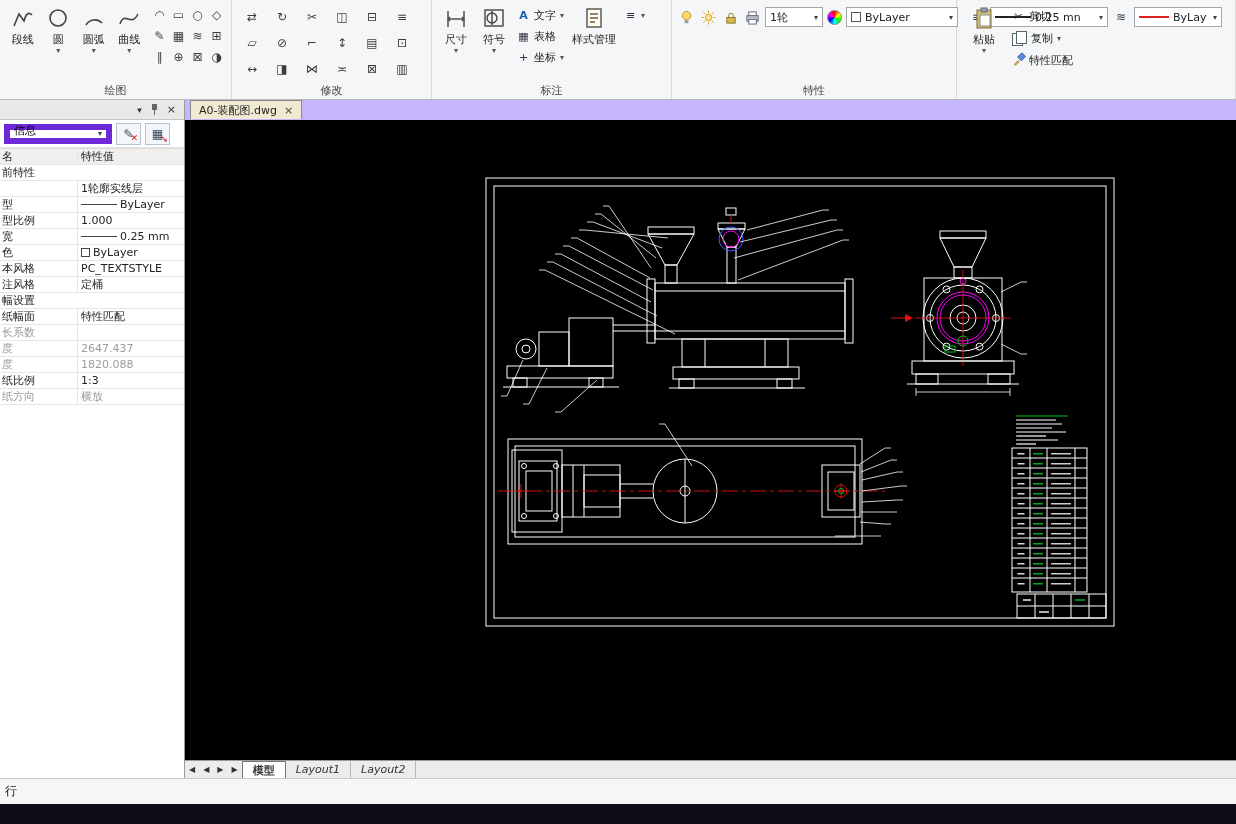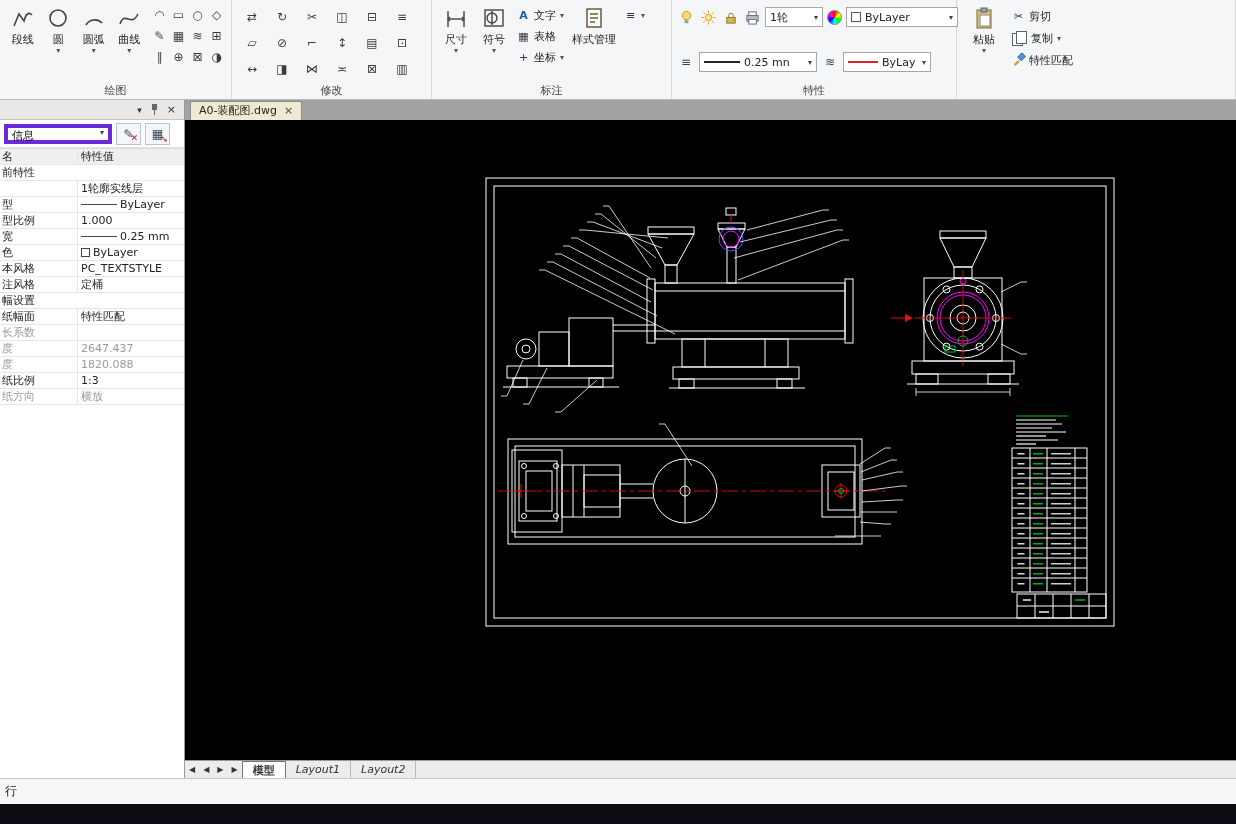--- a/index.html
+++ b/index.html
@@ -15,21 +15,21 @@
 .bigbtn svg{width:24px;height:26px;margin-bottom:1px}
 .arrowdn{font-size:8px;color:#555;line-height:7px}
 .minigrid{display:grid;grid-template-columns:repeat(4,19px);grid-auto-rows:21px;margin-left:3px;margin-top:1px}
 .minigrid span,.modgrid span{display:flex;align-items:center;justify-content:center;font-size:12px;color:#3c3c3c}
 .modgrid{display:grid;grid-template-columns:repeat(6,30px);grid-auto-rows:26px;margin-top:1px}
 .stackcol{display:flex;flex-direction:column;gap:2px;margin:3px 2px 0 2px}
 .stackbtn{display:flex;align-items:center;font-size:11px;color:#222;gap:4px;height:19px;padding:0 2px}
 .sicon{width:13px;text-align:center;font-size:11px;color:#334}
 .combo{height:20px;background:#fff;border:1px solid #a6a6a6;display:flex;align-items:center;font-size:11px;padding:0 4px;gap:4px;color:#222}
 .combo .cdn{margin-left:auto;font-size:8px;color:#444}
-.proprows{display:flex;flex-direction:column;gap:25px;padding-top:4px}
+.proprows{display:flex;flex-direction:row;gap:10px;padding-top:4px}
 .proprow{display:flex;align-items:center;gap:4px}
 .iconbtn{width:18px;height:18px;display:flex;align-items:center;justify-content:center}
 .sw-line{display:inline-block;width:36px;height:2px;background:#222}
 .sw-redline{display:inline-block;width:30px;height:2px;background:#d22}
 .colorwheel{width:15px;height:15px;border-radius:50%;border:1px solid #888;
   background:conic-gradient(#f00,#ff0,#0f0,#0ff,#00f,#f0f,#f00)}
 .swatch{width:10px;height:10px;border:1px solid #555;background:#fff;flex:none}
 .copyicon{position:relative;width:15px;height:15px;flex:none}
 .copyicon::before,.copyicon::after{content:"";position:absolute;width:9px;height:11px;border:1px solid #566;background:#fff}
 .copyicon::before{left:0;bottom:0}.copyicon::after{right:0;top:0}
@@ -37,38 +37,38 @@
 .clipcol{display:flex;flex-direction:column;margin-left:6px;padding-top:2px}
 
 
 .workspace{flex:1;display:flex;min-height:0}
 .palette{width:185px;flex:none;background:#fff;border-right:1px solid #9a9a9a;display:flex;flex-direction:column;font-size:11px}
 .pal-titlebar{height:20px;background:#e9e8e6;border-bottom:1px solid #c7c6c4;display:flex;align-items:center;justify-content:flex-end;gap:9px;padding:0 8px;color:#333;flex:none}
 .pin{width:7px;height:11px;position:relative}
 .pin::before{content:"";position:absolute;left:1px;top:0;width:5px;height:6px;background:#666}
 .pin::after{content:"";position:absolute;left:3px;top:6px;width:1px;height:5px;background:#666}
 .pal-combo-row{height:28px;display:flex;align-items:center;gap:4px;padding:3px 4px;border-bottom:1px solid #e3e3e3;flex:none}
-.pal-combo{flex:0 0 108px;height:20px;border:4px solid #6d28d9;background:#fff;display:flex;align-items:flex-start;padding:0 4px}
+.pal-combo{flex:0 0 108px;height:20px;border:6px solid #6d28d9;background:#fff;display:flex;align-items:flex-end;padding:0 4px}
 .pal-combo .cdn{margin-left:auto;font-size:8px;color:#444}
 .pal-btn{width:25px;height:22px;border:1px solid #b5c2d2;background:#f3f6fa;display:flex;align-items:center;justify-content:center;position:relative;font-size:12px;color:#345}
 .redx{position:absolute;right:2px;bottom:1px;color:#d11;font-size:9px;font-weight:bold}
 .redarr{position:absolute;right:1px;bottom:0;color:#d11;font-size:9px}
 .pal-table{flex:1;overflow:hidden;border-top:1px solid #dcdcdc}
 .prow{display:flex;height:16px;border-bottom:1px solid #e6e6e6;align-items:center;font-size:11px}
 .prow .lc{width:78px;flex:none;padding-left:2px;border-right:1px solid #e6e6e6;height:100%;display:flex;align-items:center;color:#222;overflow:hidden;white-space:nowrap}
 .prow .vc{flex:1;padding:0 3px;display:flex;align-items:center;gap:3px;height:100%;color:#222;overflow:hidden;white-space:nowrap}
 .prow.header{background:#f0efee}
 .prow.section{font-weight:normal}
 .prow.muted .lc,.prow.muted .vc{color:#9b9b9b}
 .vline{display:inline-block;width:36px;height:1px;background:#444;flex:none}
 .vswatch{width:9px;height:9px;border:1px solid #444;background:#fff;flex:none}
 
 
 .canvascol{flex:1;display:flex;flex-direction:column;min-width:0;background:#000}
-.doctabs{height:20px;background:#a3a3a3;display:flex;align-items:center;flex:none}
+.doctabs{height:20px;background:#c4b5fd;display:flex;align-items:flex-start;flex:none}
 .doctab{height:19px;background:#f1ead3;border:1px solid #8b8b8b;border-bottom:none;display:flex;align-items:center;gap:7px;padding:0 8px;font-size:11px;color:#222;margin-left:5px}
 .doctab .close{font-size:11px;color:#444}
 .canvas{flex:1;position:relative;background:#000}
 .canvas svg{position:absolute;inset:0;width:100%;height:100%;display:block}
 .layouttabs{height:18px;background:#ececea;border-top:1px solid #9a9a9a;display:flex;align-items:center;font-size:11px;color:#333;flex:none}
 .navbtn{padding:0 4px;font-size:8px;color:#333}
 .ltab{padding:8px 10px;height:100%;display:flex;align-items:center;border-right:1px solid #b8b8b8;font-style:italic}
 .ltab.active{background:#fff;font-weight:bold;font-style:normal;border:1px solid #777;border-bottom:none}
 
 

